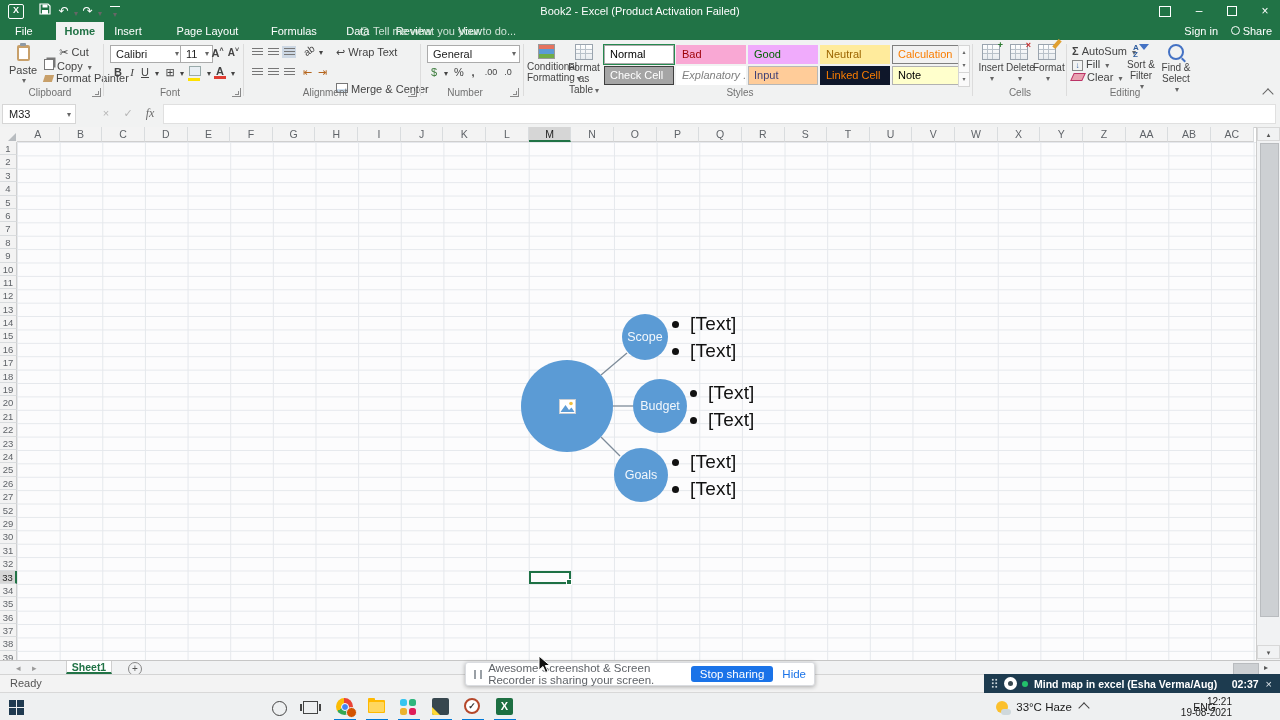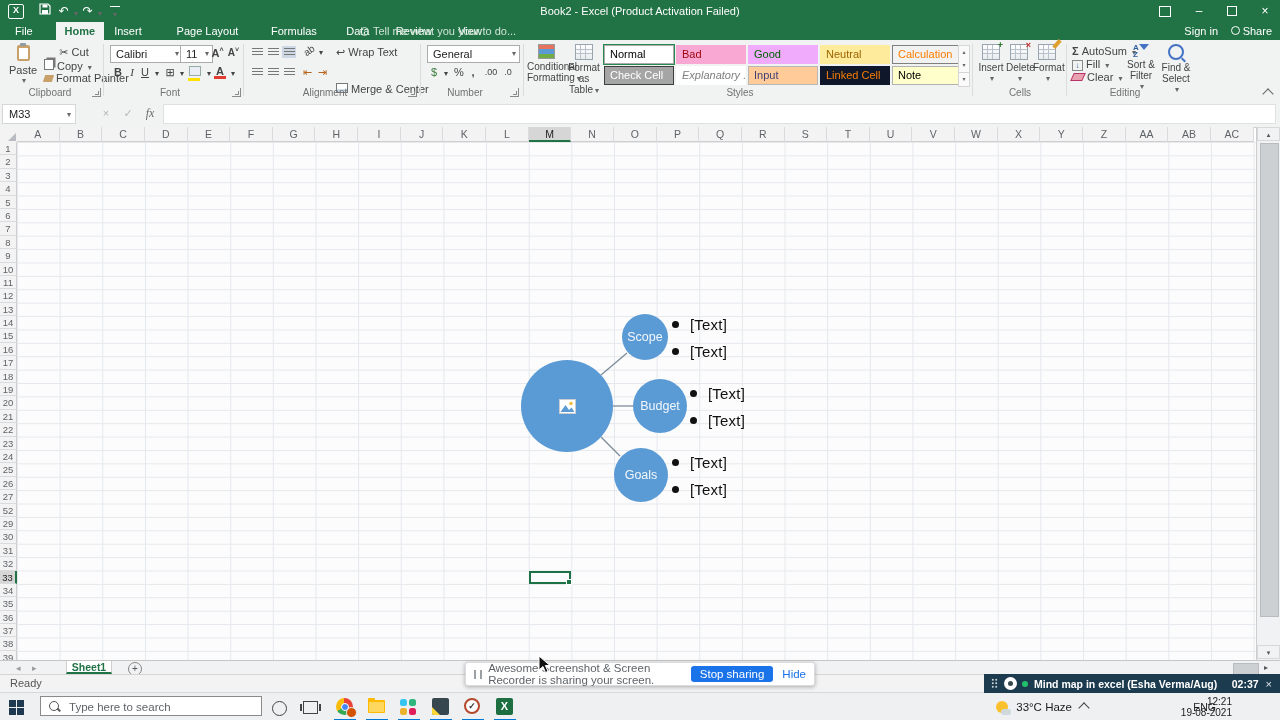--- a/index.html
+++ b/index.html
@@ -67,21 +67,21 @@
     background-size:42.65px 13.4px;}
   #selbox{position:absolute;left:528.8px;top:570.8px;width:42.65px;height:13.4px;border:2px solid #1e7145;box-sizing:border-box;background:transparent;}
   #selbox:after{content:"";position:absolute;right:-3px;bottom:-3px;width:4px;height:4px;background:#1e7145;border:1px solid #fff;}
   
   #mmlines{position:absolute;left:0;top:0;width:1280px;height:720px;pointer-events:none;}
   .mm-node{position:absolute;border-radius:50%;background:#5b9bd5;color:#f2f7fc;display:flex;align-items:center;justify-content:center;font-size:12.5px;}
   #mm-center{position:absolute;left:521px;top:360px;width:92px;height:92px;border-radius:50%;background:#5b9bd5;display:flex;align-items:center;justify-content:center;}
   .mm-bullets{position:absolute;color:#111;}
   .mm-row{height:27.3px;display:flex;align-items:center;}
   .mm-dot{width:7px;height:7px;border-radius:50%;background:#111;margin-right:11px;}
-  .mm-text{font-size:15px;font-weight:500;letter-spacing:.2px;}
+  .mm-text{font-size:19px;font-weight:500;letter-spacing:.2px;}
   
   #vscroll{position:absolute;left:1256px;top:127px;width:24px;height:533px;background:#f1f2f3;border-left:1px solid #cdcdcd;}
   .sarrow{position:absolute;left:0;width:23px;height:14px;text-align:center;font-size:7px;color:#555;line-height:14px;background:#f1f2f3;border:1px solid #d8d8d8;box-sizing:border-box;}
   #vthumb{position:absolute;left:3px;top:16px;width:17px;height:472px;background:#cdd0d3;border:1px solid #b9bcbf;}
   #sheetbar{position:absolute;left:0;top:660px;width:1280px;height:14px;background:#f1f2f3;border-top:1px solid #c6c6c6;font-size:10px;}
   .navarr{position:absolute;top:1px;color:#9a9a9a;font-size:9px;line-height:13px;}
   #sheettab{position:absolute;left:66px;top:0;width:46px;height:13px;background:#fff;border-left:1px solid #cfcfcf;border-right:1px solid #cfcfcf;border-bottom:2px solid #217346;color:#217346;font-weight:bold;font-size:10.5px;text-align:center;line-height:12px;box-sizing:border-box;}
   #addsheet{position:absolute;left:128px;top:1px;width:12px;height:12px;border:1px solid #888;border-radius:50%;color:#555;font-size:10px;line-height:11px;text-align:center;}
   #hthumb{position:absolute;left:1233px;top:2px;width:24px;height:10px;background:#cdd0d3;border:1px solid #b9bcbf;}
   #harr{position:absolute;left:1264px;top:1px;color:#555;font-size:8px;line-height:12px;}
@@ -481,24 +481,20 @@
     <span id="recclose">×</span>
   </div>
 
   <div id="taskbar">
     <div id="winlogo">
         <div></div>
         <div></div>
         <div></div>
         <div></div>
       </div>
-    <div id="searchbox">
-      <span class="mag"></span>
-      <input type="text" placeholder="Type here to search" style="">
-    </div>
     <div class="tbic" id="cortana" style="left:272px;"></div>
     <div class="tview" style="left:303px;"></div>
     <div class="tbic" style="left:336px;">
         <div class="chrome">
           <span class="cbadge"></span>
         </div>
       </div>
     <div class="tbic" style="left:368px;">
         <div class="folder"></div>
       </div>

